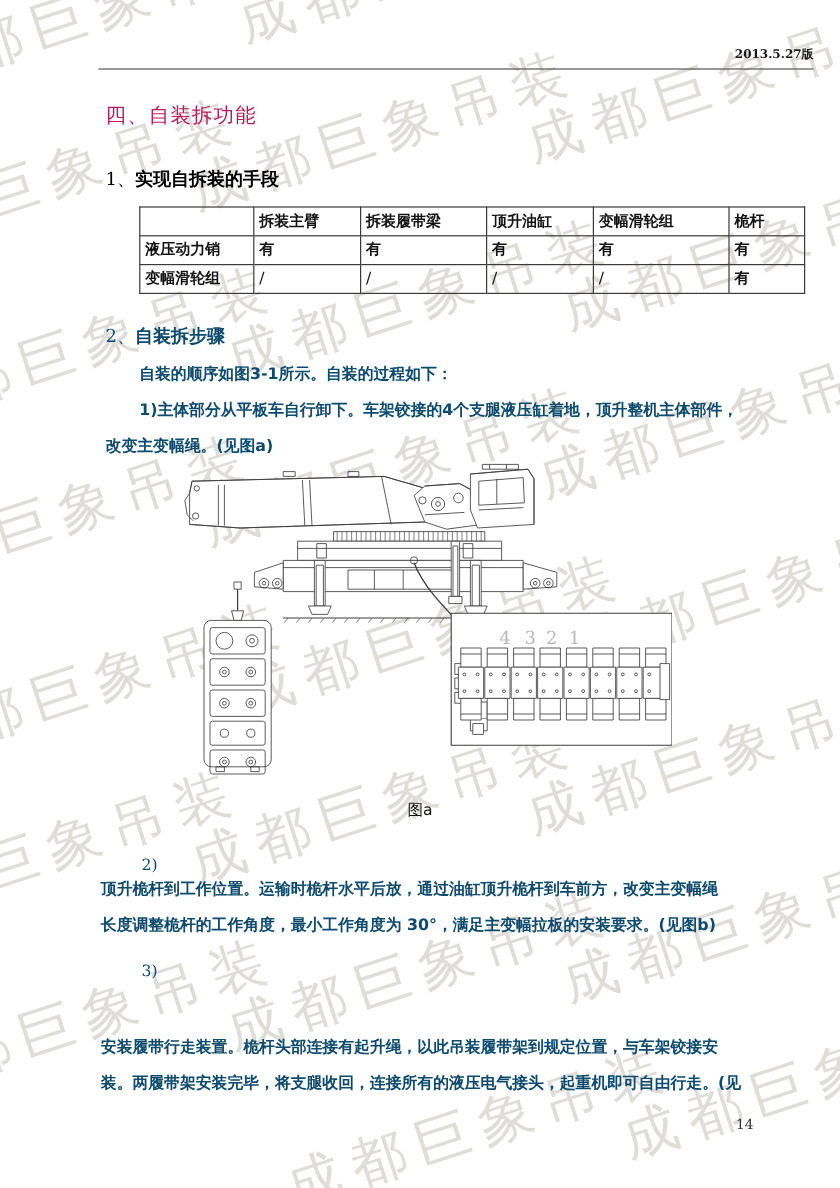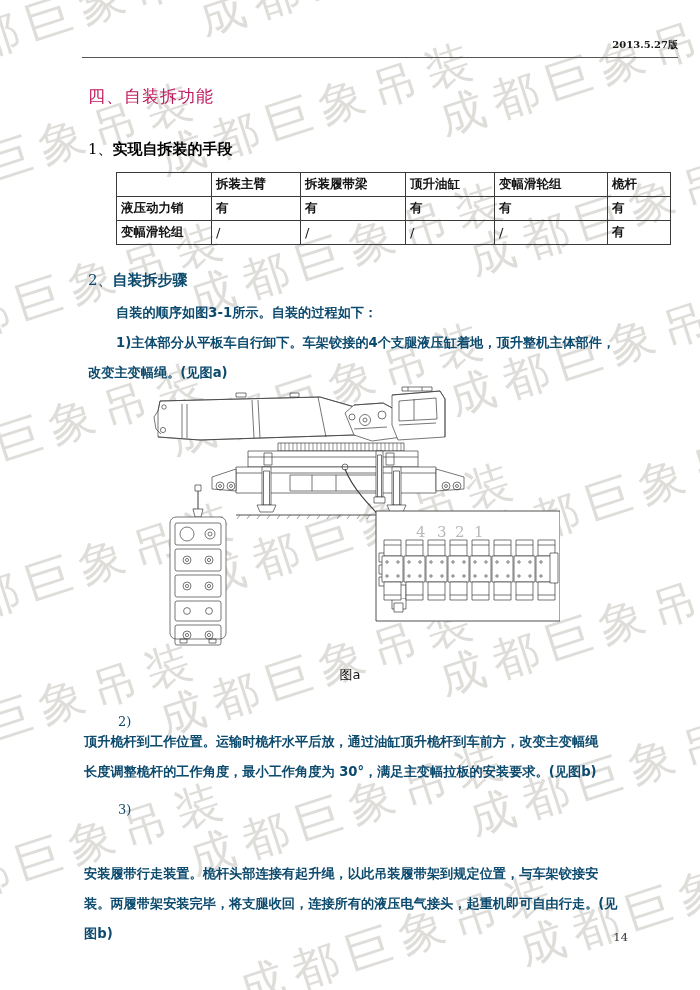--- a/index.html
+++ b/index.html
@@ -576,19 +576,18 @@
     <div class="para p-2num">2)</div>
     <div class="para p-2">
       <div>顶升桅杆到工作位置。运输时桅杆水平后放，通过油缸顶升桅杆到车前方，改变主变幅绳</div>
       <div>长度调整桅杆的工作角度，最小工作角度为 30°，满足主变幅拉板的安装要求。(见图b)</div>
     </div>
 
     <div class="para p-3num">3)</div>
     <div class="para p-3">
       <div>安装履带行走装置。桅杆头部连接有起升绳，以此吊装履带架到规定位置，与车架铰接安</div>
       <div>装。两履带架安装完毕，将支腿收回，连接所有的液压电气接头，起重机即可自由行走。(见</div>
-      <div>图b)</div>
     </div>
 
     <div class="page-num">14</div>
 
   </div>
 </div>
 
 </body></html>

